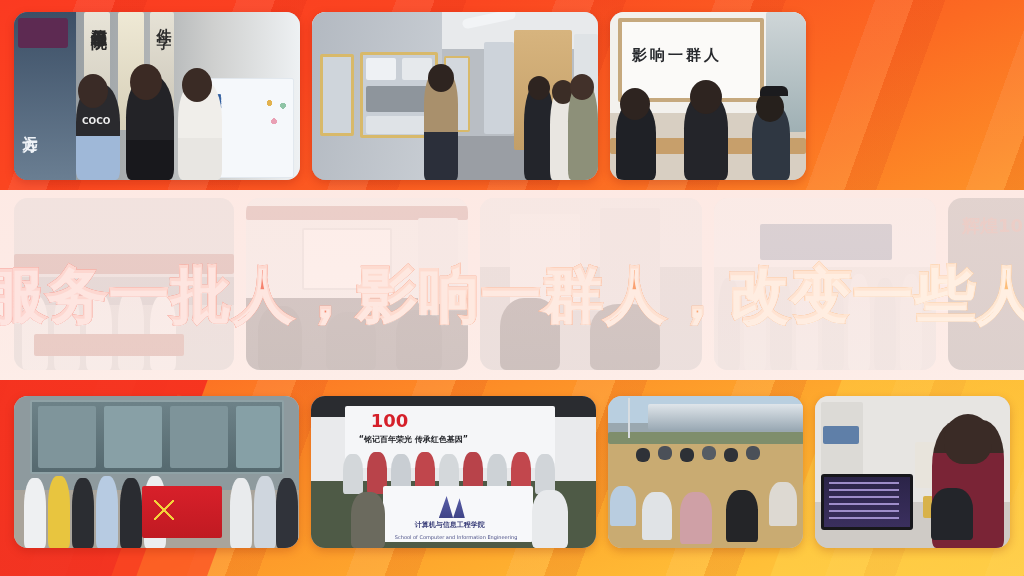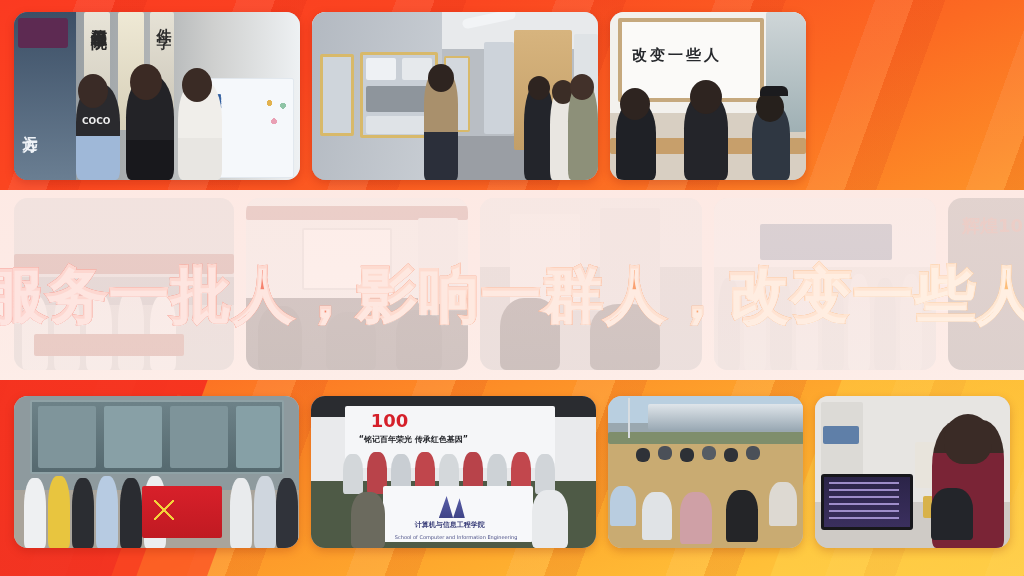--- a/index.html
+++ b/index.html
@@ -147,21 +147,21 @@
       <div class="ppl" style="left:238px;width:26px;height:92px;background:#e9e6e1;"></div>
       <div class="ppl" style="left:240px;bottom:76px;width:22px;height:24px;background:#3b2d26;border-radius:50%;"></div>
       <div class="ppl" style="left:256px;width:30px;height:98px;background:#8d9079;"></div>
       <div class="ppl" style="left:258px;bottom:80px;width:24px;height:26px;background:#42312a;border-radius:50%;"></div>
     </div>
 
 
     <div class="photo" style="width:196px;height:168px;">
       <div class="sc" style="background:linear-gradient(180deg,#f3f1ed 0 60%,#d8cfc2 60%);"></div>
       <div class="bnr" style="left:8px;top:6px;width:146px;height:84px;background:#fbfaf8;border:4px solid #c6a97e;"></div>
-      <div class="txt-zh" style="left:22px;top:34px;font-size:15px;color:#26282c;letter-spacing:3px;">改变一些人</div>
+      <div class="txt-zh" style="left:22px;top:34px;font-size:15px;color:#26282c;letter-spacing:3px;">影响一群人</div>
       <div class="bnr" style="right:0;top:0;width:40px;height:120px;background:linear-gradient(180deg,#cfd6d8,#9fb0b4);"></div>
       <div class="bnr" style="left:0;bottom:26px;width:196px;height:16px;background:#c79f6b;"></div>
       <div class="ppl" style="left:6px;width:40px;height:78px;background:#1f2126;"></div>
       <div class="ppl" style="left:10px;bottom:60px;width:30px;height:32px;background:#2e2420;border-radius:50%;"></div>
       <div class="ppl" style="left:74px;width:44px;height:86px;background:#24252a;"></div>
       <div class="ppl" style="left:80px;bottom:66px;width:32px;height:34px;background:#2e2420;border-radius:50%;"></div>
       <div class="ppl" style="left:142px;width:38px;height:76px;background:#2f3742;"></div>
       <div class="ppl" style="left:146px;bottom:58px;width:28px;height:30px;background:#26201c;border-radius:50%;"></div>
       <div style="position:absolute;left:150px;bottom:84px;width:28px;height:10px;background:#1b1b1e;border-radius:6px 6px 0 0;"></div>
     </div>

